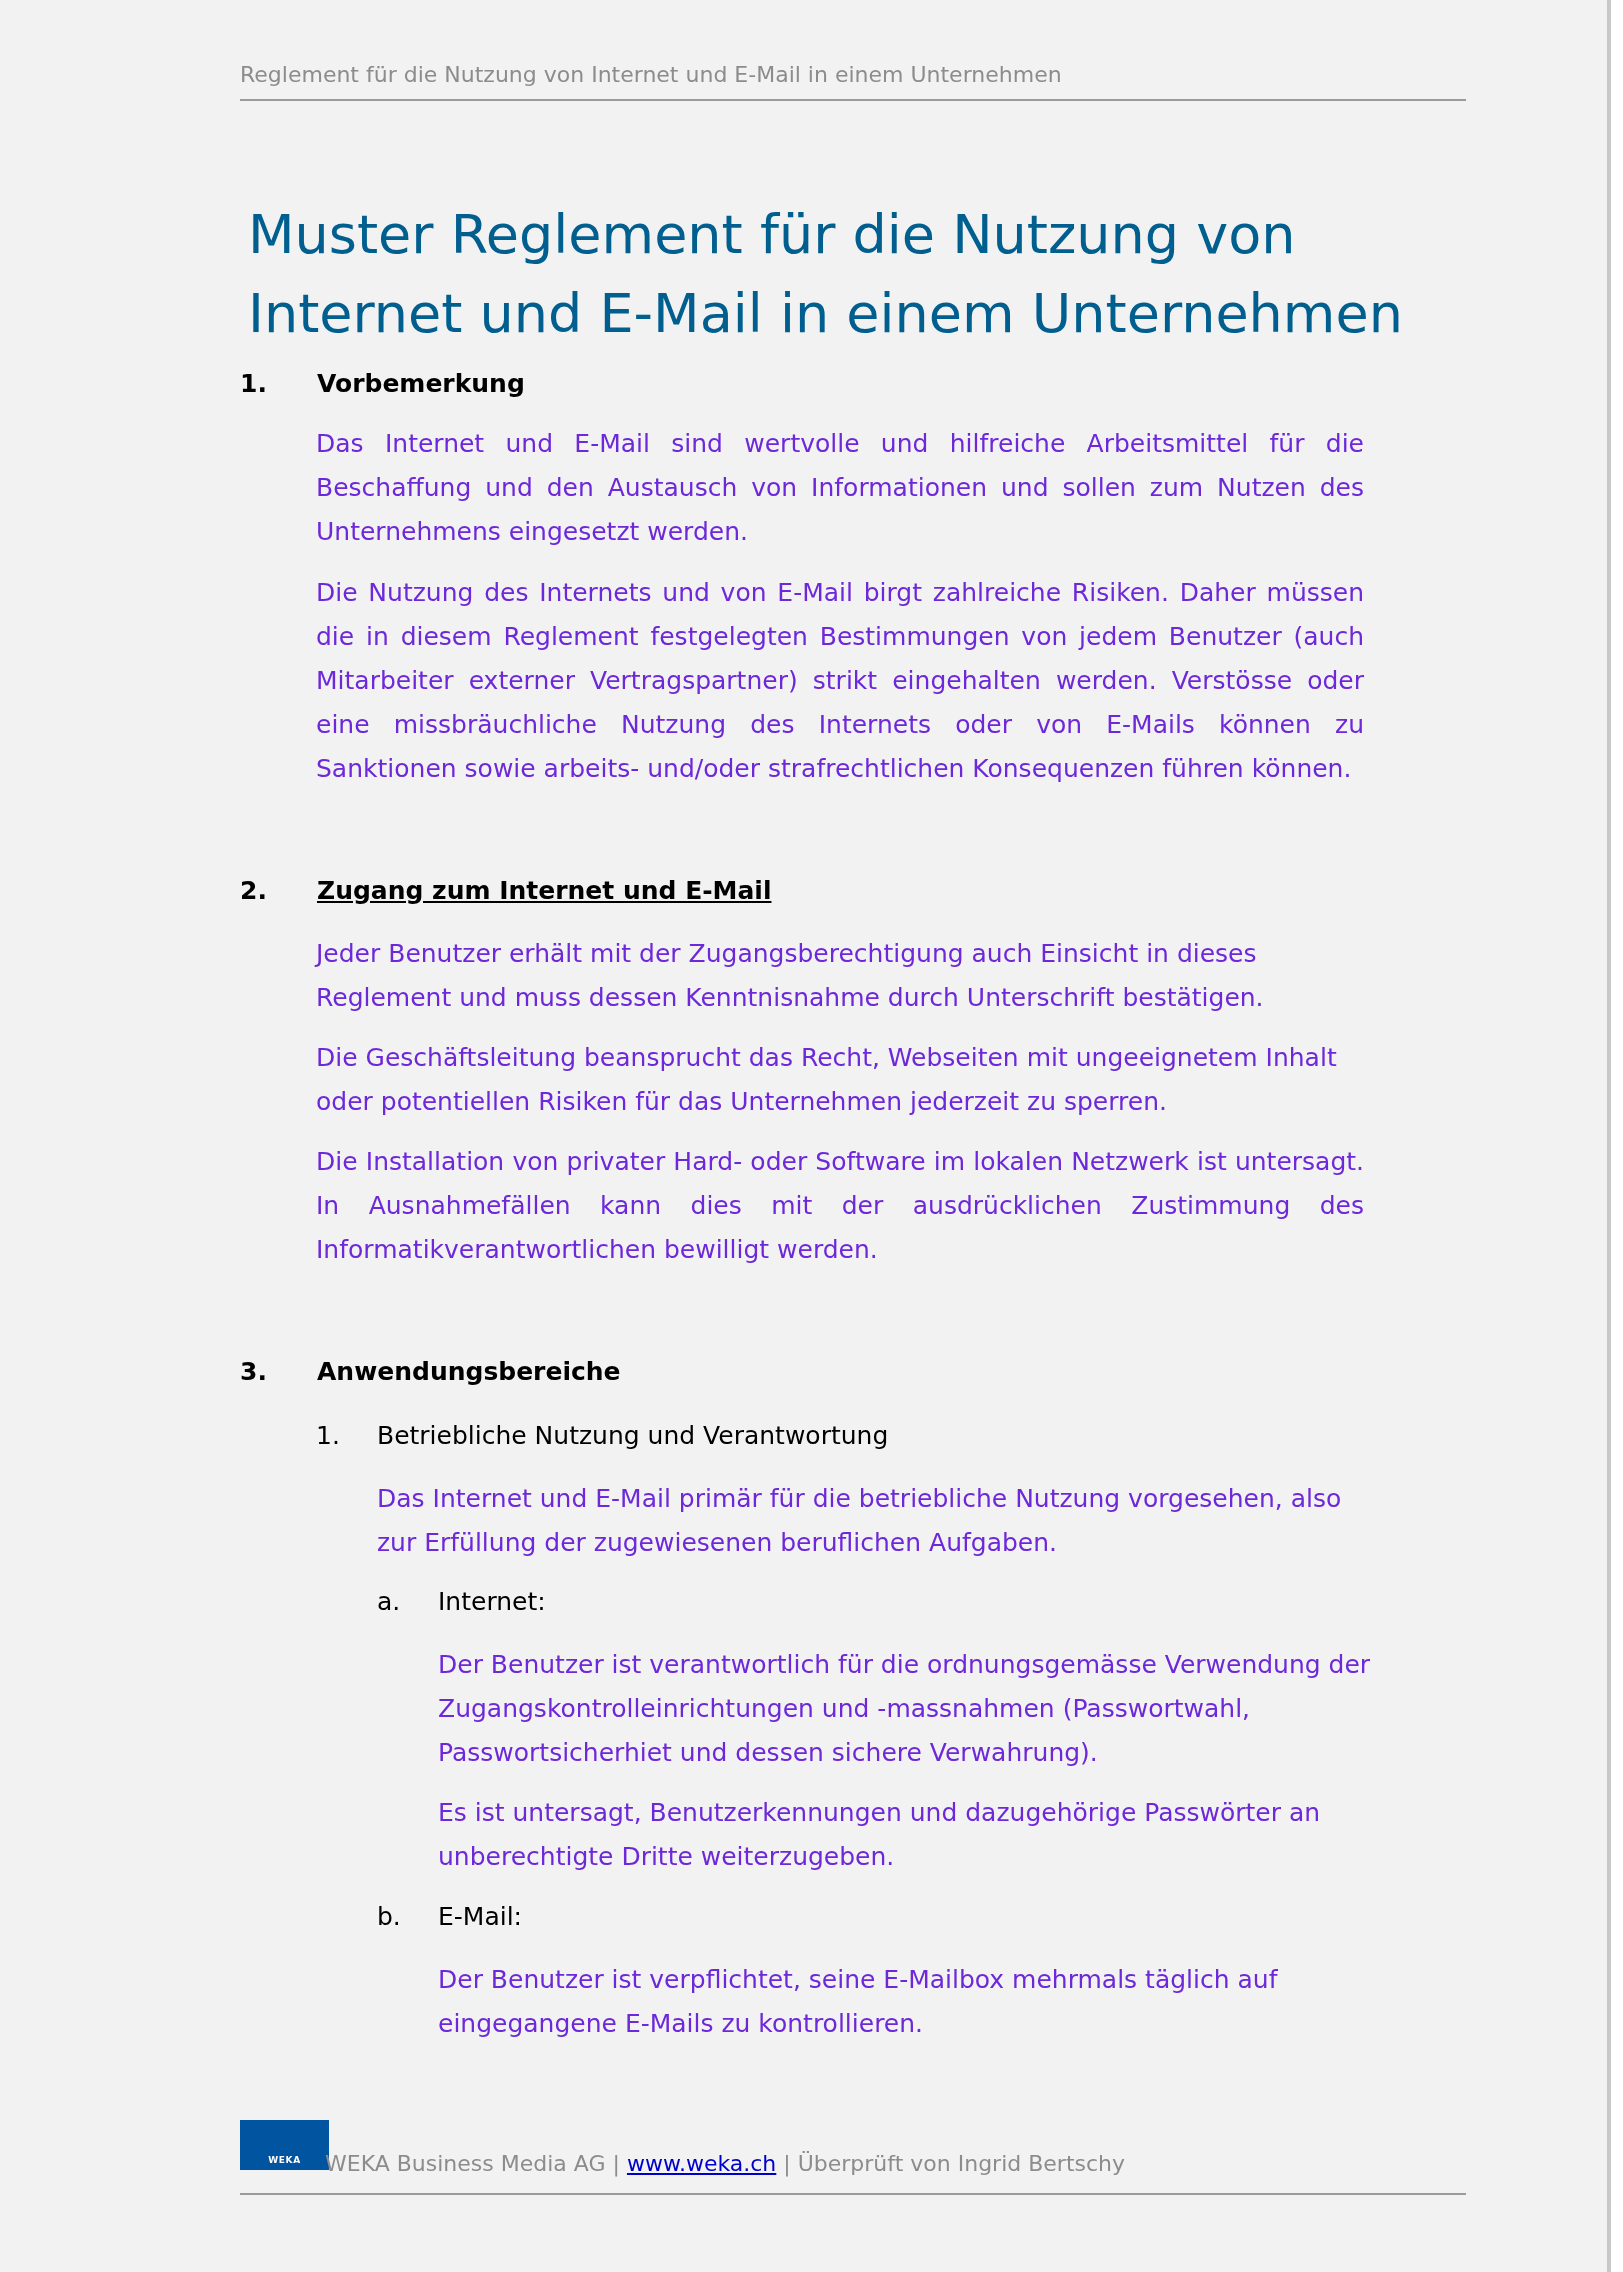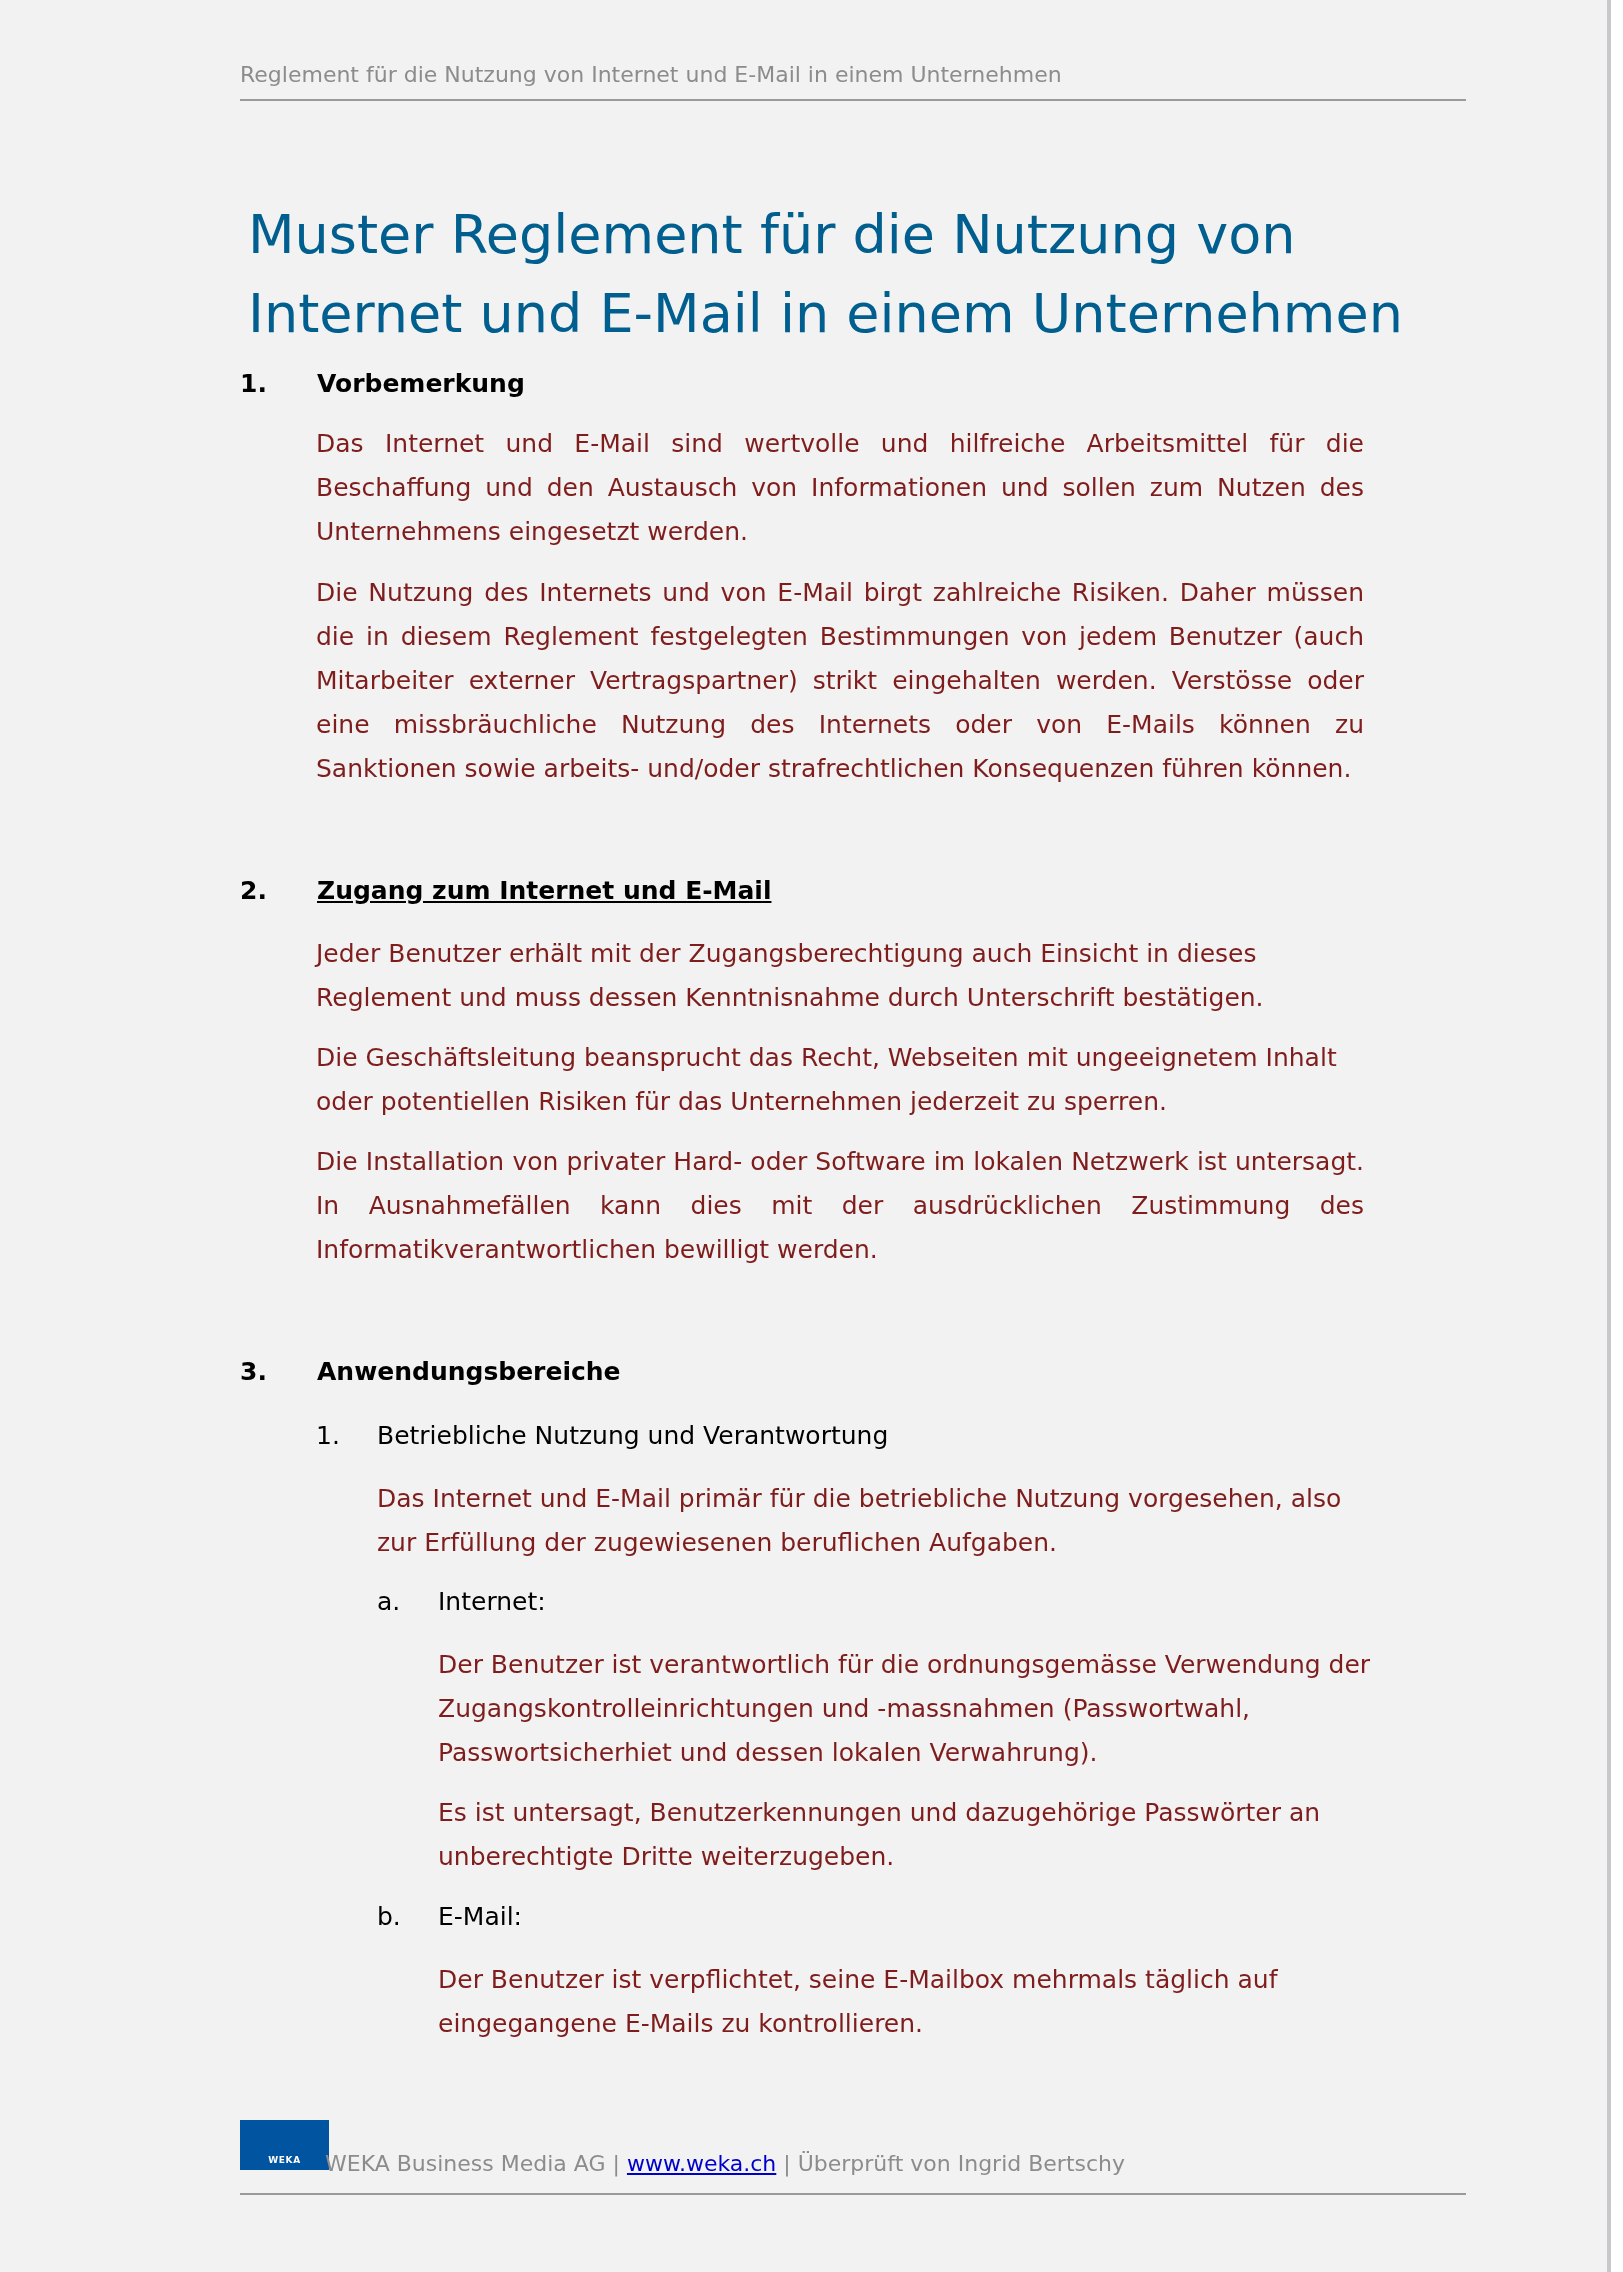--- a/index.html
+++ b/index.html
@@ -66,21 +66,21 @@
     white-space: nowrap;
   }
   .sec-head .num {
     display: inline-block;
     width: 77px;
   }
   .para {
     position: absolute;
     font-size: 25px;
     line-height: 44px;
-    color: #7f1d1d;
+    color: #6d28d9;
     margin: 0;
   }
   .para.justify {
     text-align: justify;
     text-align-last: left;
   }
   .sub-item {
     position: absolute;
     font-size: 25px;
     color: #000;
@@ -162,21 +162,21 @@
   </div>
 
   <div class="sub-item" style="left:316px; top:1421px;">
     <span class="num">1.</span><span>Betriebliche Nutzung und Verantwortung</span>
   </div>
   <p class="para" style="left:377px; top:1477px; width:993px;">Das Internet und E-Mail primär für die betriebliche Nutzung vorgesehen, also zur Erfüllung der zugewiesenen beruflichen Aufgaben.</p>
 
   <div class="sub-item" style="left:377px; top:1587px;">
     <span class="num">a.</span><span>Internet:</span>
   </div>
-  <p class="para" style="left:438px; top:1643px; width:935px;">Der Benutzer ist verantwortlich für die ordnungsgemässe Verwendung der Zugangskontrolleinrichtungen und -massnahmen (Passwortwahl, Passwortsicherhiet und dessen lokalen Verwahrung).</p>
+  <p class="para" style="left:438px; top:1643px; width:935px;">Der Benutzer ist verantwortlich für die ordnungsgemässe Verwendung der Zugangskontrolleinrichtungen und -massnahmen (Passwortwahl, Passwortsicherhiet und dessen sichere Verwahrung).</p>
   <p class="para" style="left:438px; top:1791px; width:935px;">Es ist untersagt, Benutzerkennungen und dazugehörige Passwörter an unberechtigte Dritte weiterzugeben.</p>
 
   <div class="sub-item" style="left:377px; top:1902px;">
     <span class="num">b.</span><span>E-Mail:</span>
   </div>
   <p class="para" style="left:438px; top:1958px; width:883px;">Der Benutzer ist verpflichtet, seine E-Mailbox mehrmals täglich auf eingegangene E-Mails zu kontrollieren.</p>
 
   <div class="footer-logo">
     <span>WEKA</span>
   </div>

